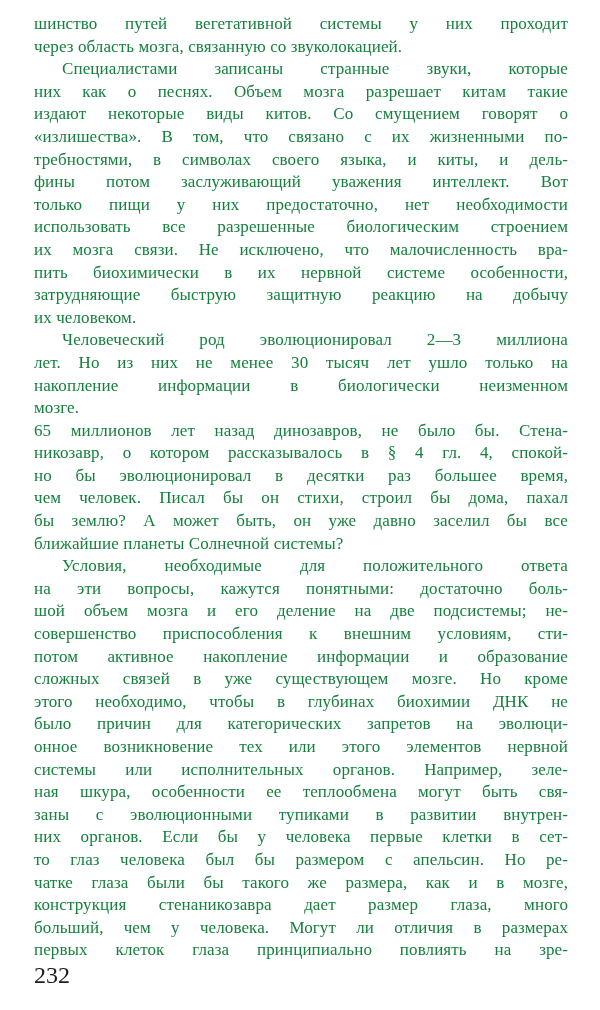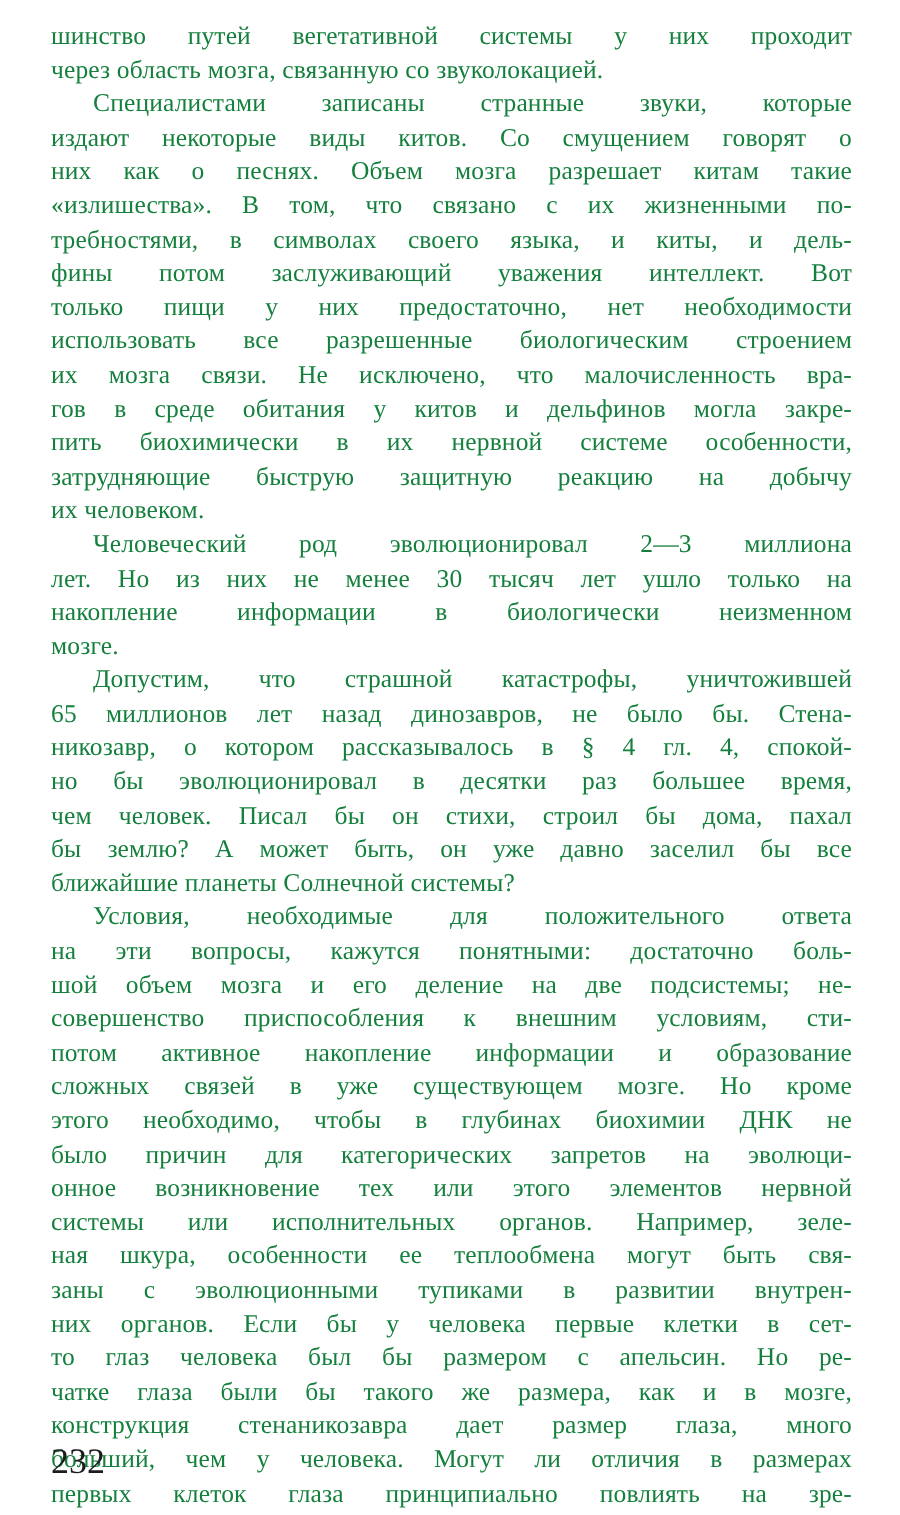--- a/index.html
+++ b/index.html
@@ -24,37 +24,35 @@
     font-size: 24px; color: #1c1c1c;
   }
 </style>
 </head>
 <body>
 
 <div class="page" id="page-body">
     <div class="line">шинство путей вегетативной системы у них проходит</div>
     <div class="line last">через область мозга, связанную со звуколокацией.</div>
     <div class="line indent">Специалистами записаны странные звуки, которые</div>
+    <div class="line">них как о песнях. Объем мозга разрешает китам такие</div>
     <div class="line">издают некоторые виды китов. Со смущением говорят о</div>
-    <div class="line">них как о песнях. Объем мозга разрешает китам такие</div>
     <div class="line">«излишества». В том, что связано с их жизненными по-</div>
     <div class="line">требностями, в символах своего языка, и киты, и дель-</div>
     <div class="line">фины потом заслуживающий уважения интеллект. Вот</div>
     <div class="line">только пищи у них предостаточно, нет необходимости</div>
     <div class="line">использовать все разрешенные биологическим строением</div>
     <div class="line">их мозга связи. Не исключено, что малочисленность вра-</div>
-    <div class="line">гов в среде обитания у китов и дельфинов могла закре-</div>
     <div class="line">пить биохимически в их нервной системе особенности,</div>
     <div class="line">затрудняющие быструю защитную реакцию на добычу</div>
     <div class="line last">их человеком.</div>
     <div class="line indent">Человеческий род эволюционировал 2—3 миллиона</div>
     <div class="line">лет. Но из них не менее 30 тысяч лет ушло только на</div>
     <div class="line">накопление информации в биологически неизменном</div>
     <div class="line last">мозге.</div>
-    <div class="line indent">Допустим, что страшной катастрофы, уничтожившей</div>
     <div class="line">65 миллионов лет назад динозавров, не было бы. Стена-</div>
     <div class="line">никозавр, о котором рассказывалось в § 4 гл. 4, спокой-</div>
     <div class="line">но бы эволюционировал в десятки раз большее время,</div>
     <div class="line">чем человек. Писал бы он стихи, строил бы дома, пахал</div>
     <div class="line">бы землю? А может быть, он уже давно заселил бы все</div>
     <div class="line last">ближайшие планеты Солнечной системы?</div>
     <div class="line indent">Условия, необходимые для положительного ответа</div>
     <div class="line">на эти вопросы, кажутся понятными: достаточно боль-</div>
     <div class="line">шой объем мозга и его деление на две подсистемы; не-</div>
     <div class="line">совершенство приспособления к внешним условиям, сти-</div>

